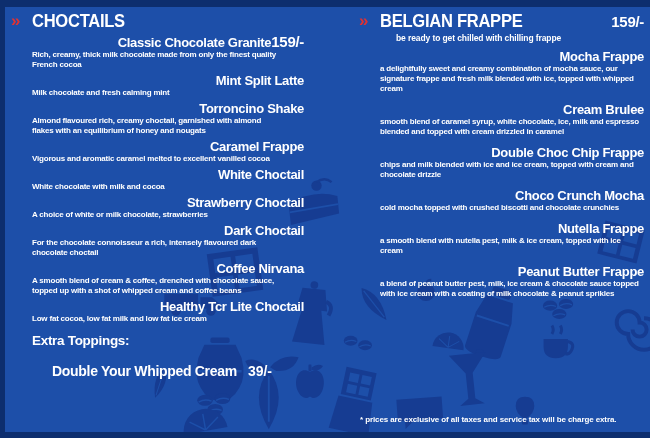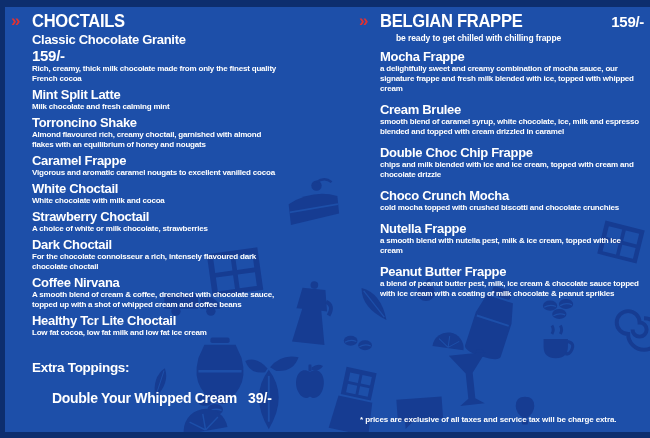--- a/index.html
+++ b/index.html
@@ -20,27 +20,27 @@
 
   .sec-header{position:relative;display:flex;justify-content:space-between;align-items:baseline;margin-bottom:3px;}
   .chev{position:absolute;left:-21px;top:0;color:#e03232;font-weight:800;font-size:17px;line-height:17px;}
   .sec-title{margin:0;font-size:18px;line-height:18px;font-weight:800;letter-spacing:-0.3px;
              transform:scaleX(0.92);transform-origin:left center;white-space:nowrap;}
   .sec-price{font-size:15px;font-weight:800;letter-spacing:-0.3px;}
   .subtitle{margin:0 16px 7px;font-size:8.5px;font-weight:bold;letter-spacing:-0.1px;}
 
   .menu-item{margin-bottom:4px;}
   .col-right .menu-item{margin-bottom:9px;}
-  .item-row{display:flex;justify-content:center;align-items:baseline;flex-direction:column;}
+  .item-row{display:flex;justify-content:flex-end;align-items:baseline;}
   .item-name{margin:0;font-size:13px;line-height:14px;font-weight:bold;letter-spacing:-0.3px;white-space:nowrap;}
   .item-price{font-size:15px;font-weight:800;letter-spacing:-0.3px;}
   .item-desc{margin:0;font-size:8px;line-height:10px;letter-spacing:-0.2px;font-weight:bold;width:252px;}
   .col-right .item-desc{width:260px;}
 
-  .extra-label{margin:22px 0 0;font-size:13.5px;font-weight:bold;letter-spacing:-0.3px;}
+  .extra-label{margin:9px 0 0;font-size:13.5px;font-weight:bold;letter-spacing:-0.3px;}
   .topping-row{display:flex;justify-content:space-between;width:240px;margin-top:15px;}
   .topping-name{font-size:14px;font-weight:bold;letter-spacing:-0.3px;padding-left:20px;}
   .topping-price{font-size:14px;font-weight:800;}
 
   .footnote{position:absolute;left:352px;top:407px;margin:8px;font-size:8px;letter-spacing:-0.1px;
             font-weight:bold;z-index:2;}
 </style>
 </head>
 <body>
 
@@ -182,21 +182,21 @@
 
     </div>
     <p class="item-desc">Almond flavoured rich, creamy choctail, garnished with almond flakes with an equilibrium of honey and nougats</p>
   </div>
 
   <div class="menu-item">
     <div class="item-row">
       <h3 class="item-name">Caramel Frappe</h3>
 
     </div>
-    <p class="item-desc">Vigorous and aromatic caramel nougats to excellent vanilled cocoa</p>
+    <p class="item-desc">Vigorous and aromatic caramel melted to excellent vanilled cocoa</p>
   </div>
 
   <div class="menu-item">
     <div class="item-row">
       <h3 class="item-name">White Choctail</h3>
 
     </div>
     <p class="item-desc">White chocolate with milk and cocoa</p>
   </div>
 

